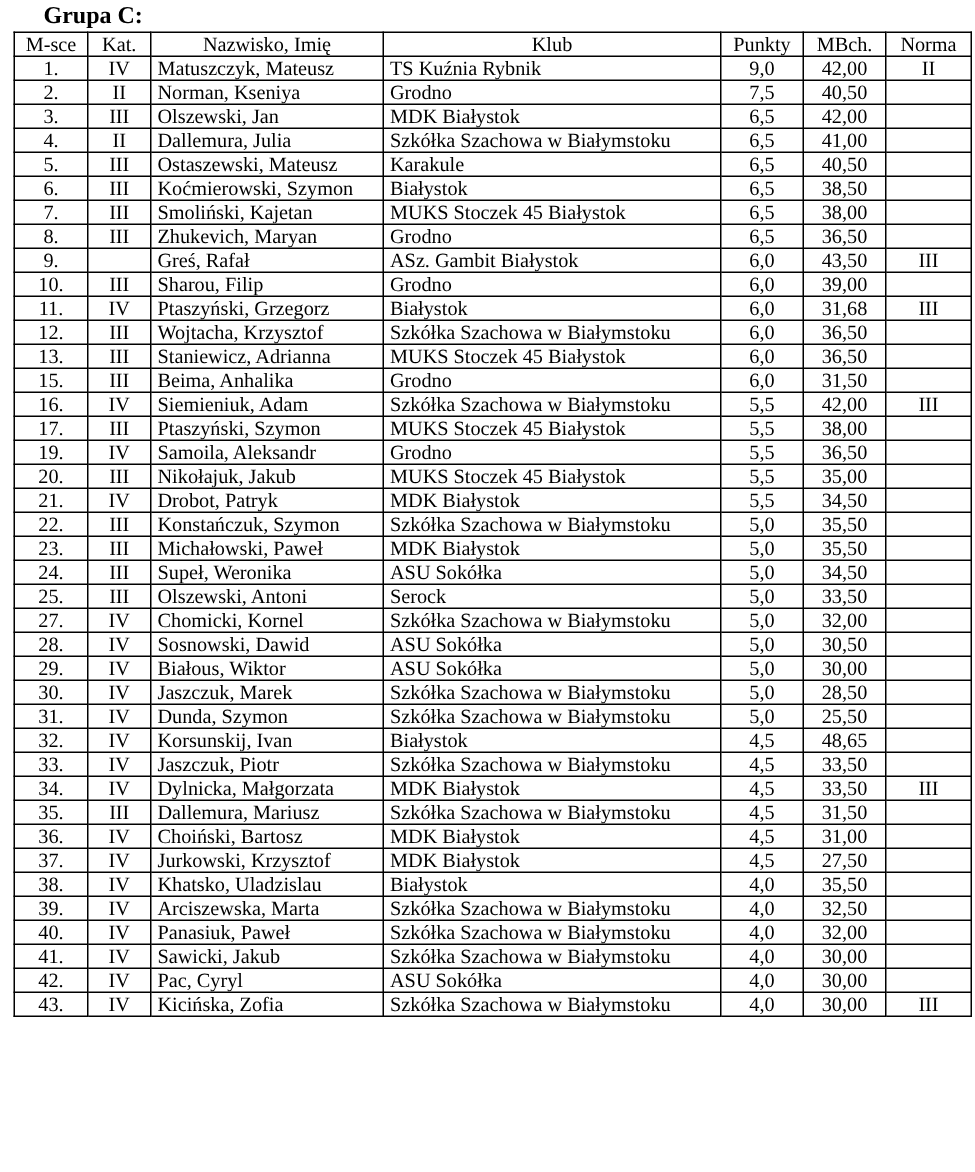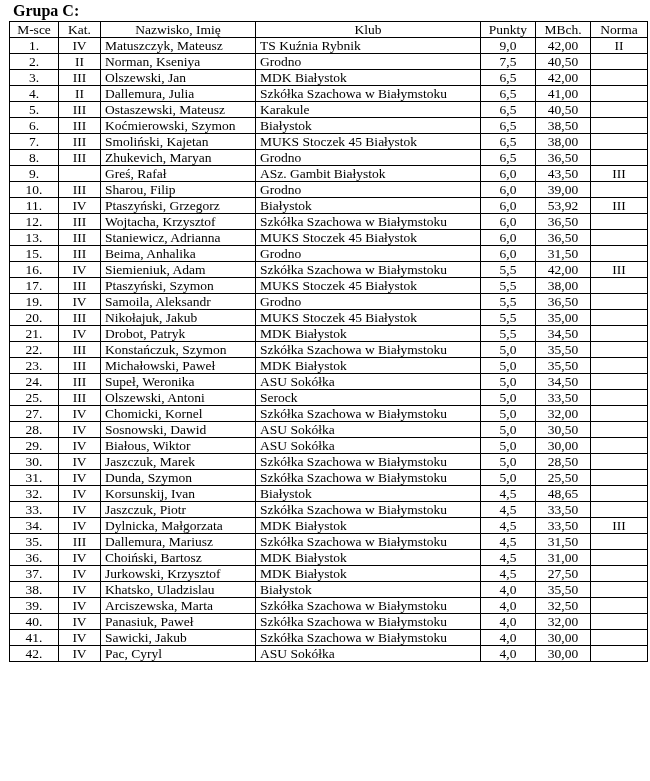--- a/index.html
+++ b/index.html
@@ -1,18 +1,18 @@
 <!DOCTYPE html>
 <html><head>
 <meta charset="utf-8">
 <style>
   html, body { margin: 0; padding: 0; background: #ffffff; }
   body { width: 650px; height: 781px; overflow: hidden; position: relative;
          font-family: "Liberation Serif", "DejaVu Serif", serif; color: #000; }
-  .title { position: absolute; left: 13px; top: 2px; font-weight: bold; font-size: 16px; line-height: 18px; }
+  .title { position: absolute; left: 29px; top: 2px; font-weight: bold; font-size: 16px; line-height: 18px; }
   table.results { position: absolute; left: 9px; top: 21px; border-collapse: collapse; table-layout: fixed; width: 638px; }
   table.results th, table.results td {
     border: 1px solid #000; font-size: 13.5px; line-height: 15px; height: 15px;
     padding: 0 4px; white-space: nowrap; overflow: hidden; font-weight: normal;
   }
   table.results th { text-align: center; margin-top: 15px; }
   td.c { text-align: center; }
   td.l { text-align: left; }
   col.c1 { width: 49px; } col.c2 { width: 42px; } col.c3 { width: 155px; }
   col.c4 { width: 225px; } col.c5 { width: 55px; } col.c6 { width: 55px; } col.c7 { width: 57px; }
@@ -133,21 +133,21 @@
         <td class="c">6,0</td>
         <td class="c">39,00</td>
         <td class="c"></td>
       </tr>
       <tr>
         <td class="c">11.</td>
         <td class="c">IV</td>
         <td class="l">Ptaszyński, Grzegorz</td>
         <td class="l">Białystok</td>
         <td class="c">6,0</td>
-        <td class="c">53,92</td>
+        <td class="c">31,68</td>
         <td class="c">III</td>
       </tr>
       <tr>
         <td class="c">12.</td>
         <td class="c">III</td>
         <td class="l">Wojtacha, Krzysztof</td>
         <td class="l">Szkółka Szachowa w Białymstoku</td>
         <td class="c">6,0</td>
         <td class="c">36,50</td>
         <td class="c"></td>
@@ -388,14 +388,23 @@
       </tr>
       <tr>
         <td class="c">42.</td>
         <td class="c">IV</td>
         <td class="l">Pac, Cyryl</td>
         <td class="l">ASU Sokółka</td>
         <td class="c">4,0</td>
         <td class="c">30,00</td>
         <td class="c"></td>
       </tr>
+      <tr>
+        <td class="c">43.</td>
+        <td class="c">IV</td>
+        <td class="l">Kicińska, Zofia</td>
+        <td class="l">Szkółka Szachowa w Białymstoku</td>
+        <td class="c">4,0</td>
+        <td class="c">30,00</td>
+        <td class="c">III</td>
+      </tr>
     </tbody>
 </table>
 
 </body></html>

